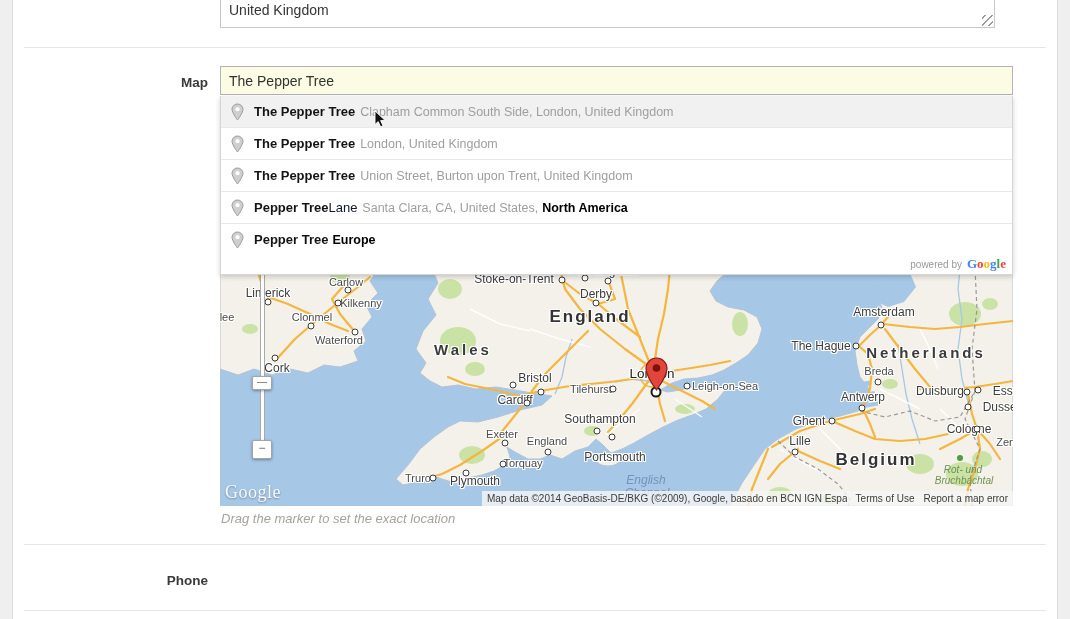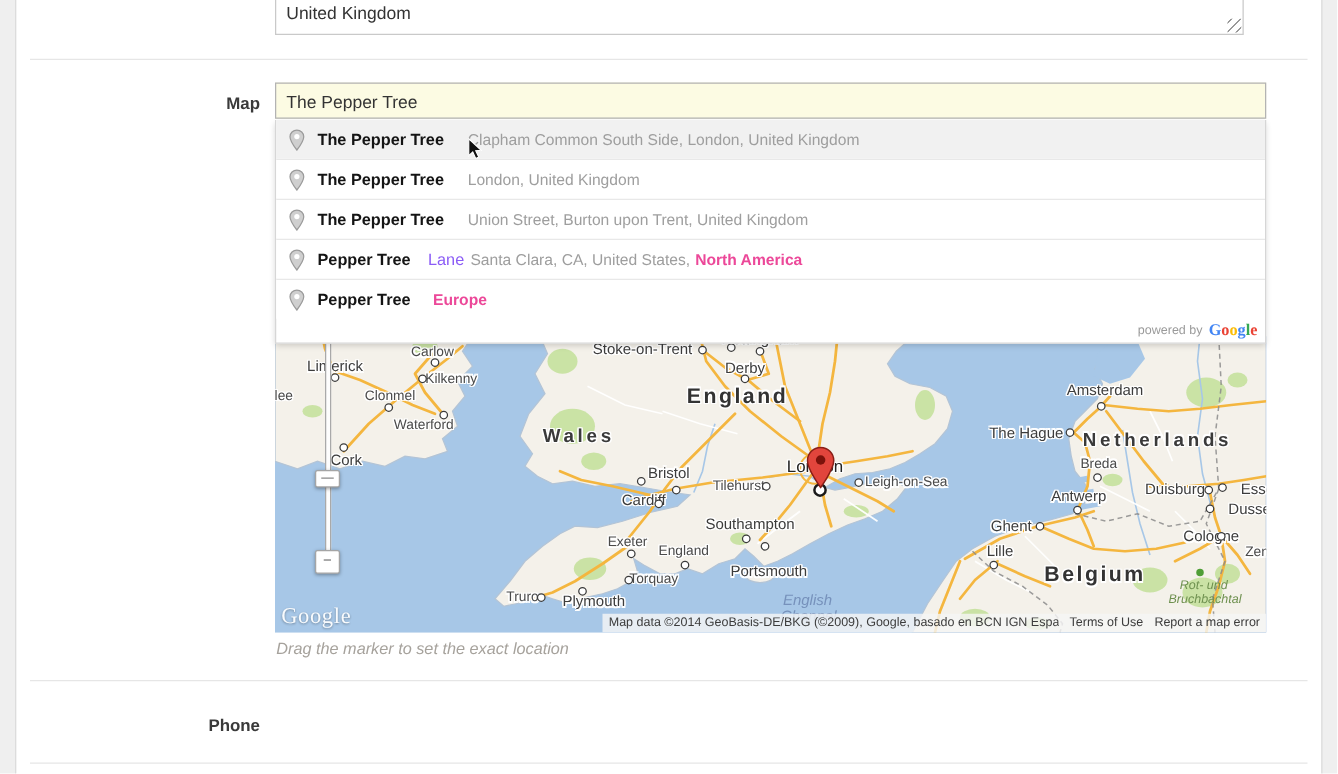--- a/index.html
+++ b/index.html
@@ -27,23 +27,23 @@
 
   
   .pac{position:absolute;left:220px;top:96px;width:793px;background:#fff;border:1px solid #d6d6d6;
     border-top:none;box-sizing:border-box;box-shadow:0 2px 5px rgba(0,0,0,.18);z-index:30;}
   .pac-item{height:31px;display:flex;align-items:center;padding:0 8px;border-top:1px solid #e8e8e8;
     font-size:13px;cursor:pointer;background:#fff;white-space:nowrap;overflow:hidden;}
   .pac-item:first-child{border-top:none;}
   .pac-item.selected{background:#f1f1f1;}
   .pac-pin{flex:0 0 13px;margin:0 10px 0 2px;height:18px;}
   .pac-main{font-weight:bold;color:#141414;}
-  .pac-rest{color:#8b5cf6;margin-left:14px;}
+  .pac-rest{color:#0f172a;}
   .pac-sec{color:#9e9e9e;font-size:12.5px;margin-left:5px;}
-  .pac-region{color:#ec4899;font-size:12.5px;font-weight:bold;margin-left:4px;}
+  .pac-region{color:#000000;font-size:12.5px;font-weight:bold;margin-left:4px;}
   .pac-footer{height:16px;display:flex;justify-content:flex-end;align-items:center;padding:1px 6px 2px;}
   .powered-by{font-size:10px;color:#9a9a9a;margin-right:5px;}
   .glogo{font-family:"Liberation Serif","DejaVu Serif",serif;font-size:13px;font-weight:bold;letter-spacing:0;}
 
   
   .map{position:absolute;left:220px;top:269px;width:793px;height:237px;overflow:hidden;background:#a7c7e7;}
   .map svg.base{position:absolute;left:0;top:0;}
   .mlbl{position:absolute;transform:translate(-50%,-50%);white-space:nowrap;
     text-shadow:1px 1px 0 #fff,-1px -1px 0 #fff,1px -1px 0 #fff,-1px 1px 0 #fff,0 1px 0 #fff,0 -1px 0 #fff,1px 0 0 #fff,-1px 0 0 #fff;}
   .c-town{font-size:12px;color:#3c3c3c;}

